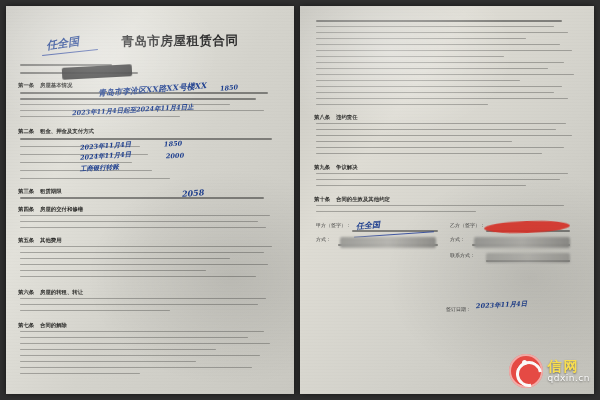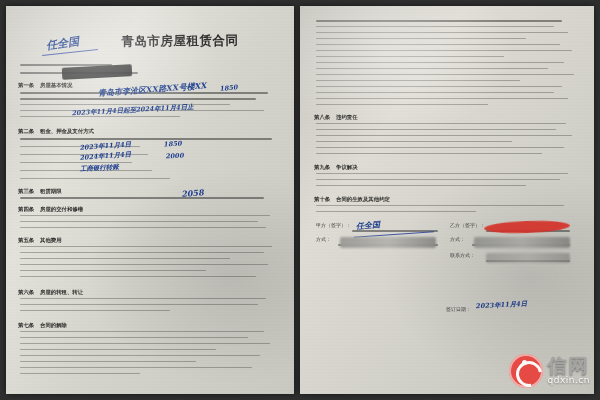--- a/index.html
+++ b/index.html
@@ -65,21 +65,21 @@
   .wm{position:absolute;right:10px;bottom:12px;display:flex;align-items:center;gap:5px;
       opacity:.92;}
   .wm-logo{position:relative;width:34px;height:34px;border-radius:50%;
     background:#e8403a;box-shadow:0 0 0 2px rgba(255,255,255,.55) inset;}
   .wm-logo:after{content:"";position:absolute;left:7px;top:7px;width:20px;height:20px;
     border-radius:50%;border:3px solid #fff;border-right-color:transparent;
     transform:rotate(35deg);}
   .wm-logo:before{content:"";position:absolute;left:13px;top:6px;width:5px;height:5px;
     border-radius:50%;background:#fff;z-index:2;}
   .wm-text{display:flex;flex-direction:column;line-height:1.05;}
-  .wm-cn{font-size:19px;font-weight:bold;color:#a3a3a3;letter-spacing:2px;
+  .wm-cn{font-size:14px;font-weight:bold;color:#fde047;letter-spacing:2px;
     text-shadow:0 1px 2px rgba(0,0,0,.5);}
   .wm-en{font-size:9px;color:#fff;letter-spacing:.5px;text-shadow:0 1px 2px rgba(0,0,0,.5);}
 </style>
 </head>
 <body>
 
 <div class="scene">
 
   <div class="page left">
 

